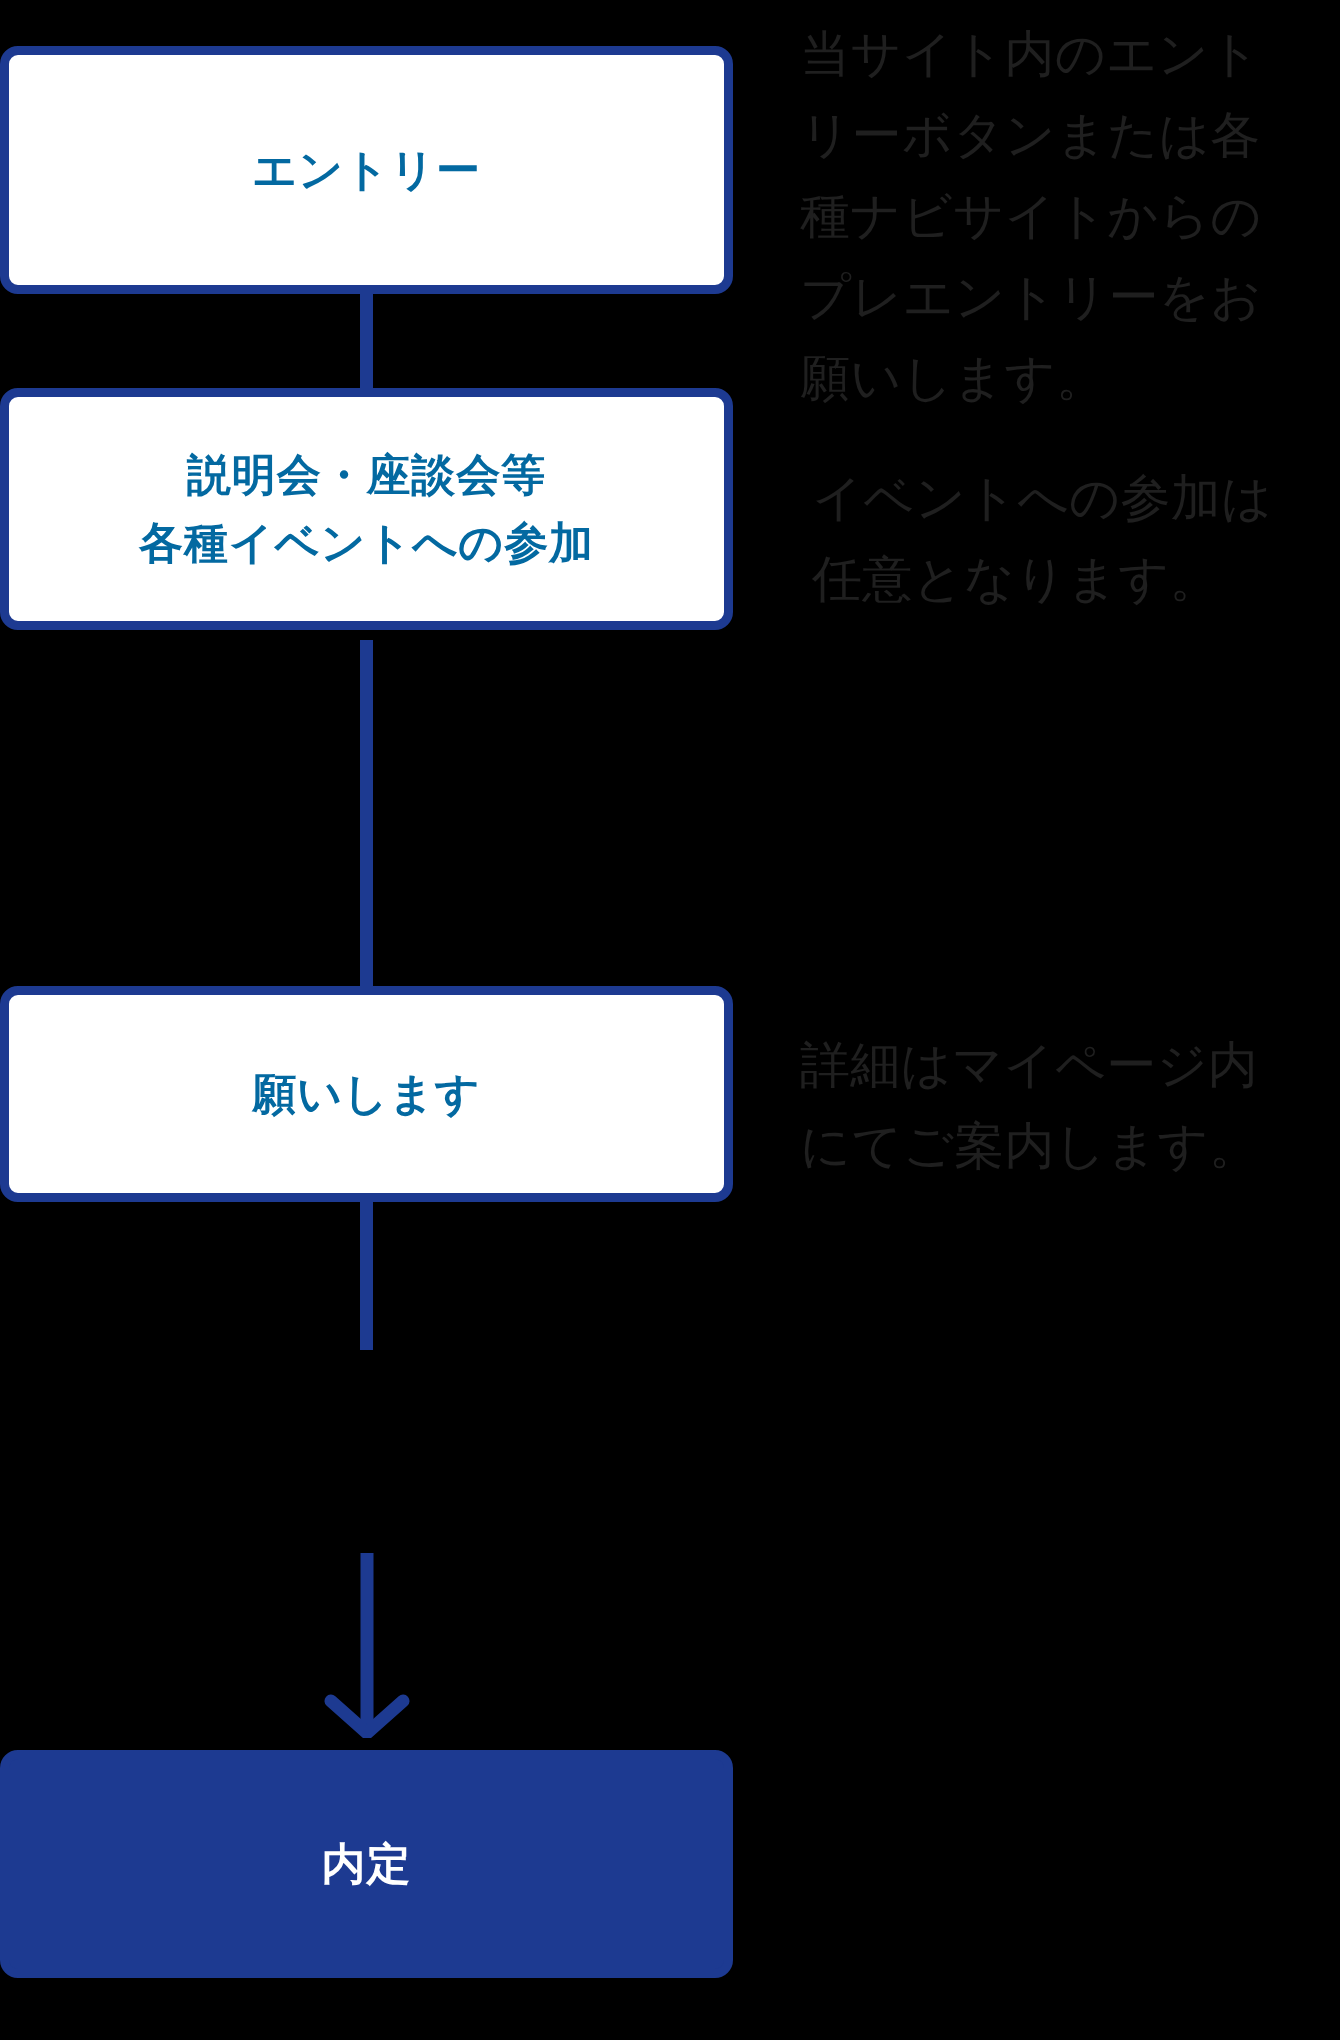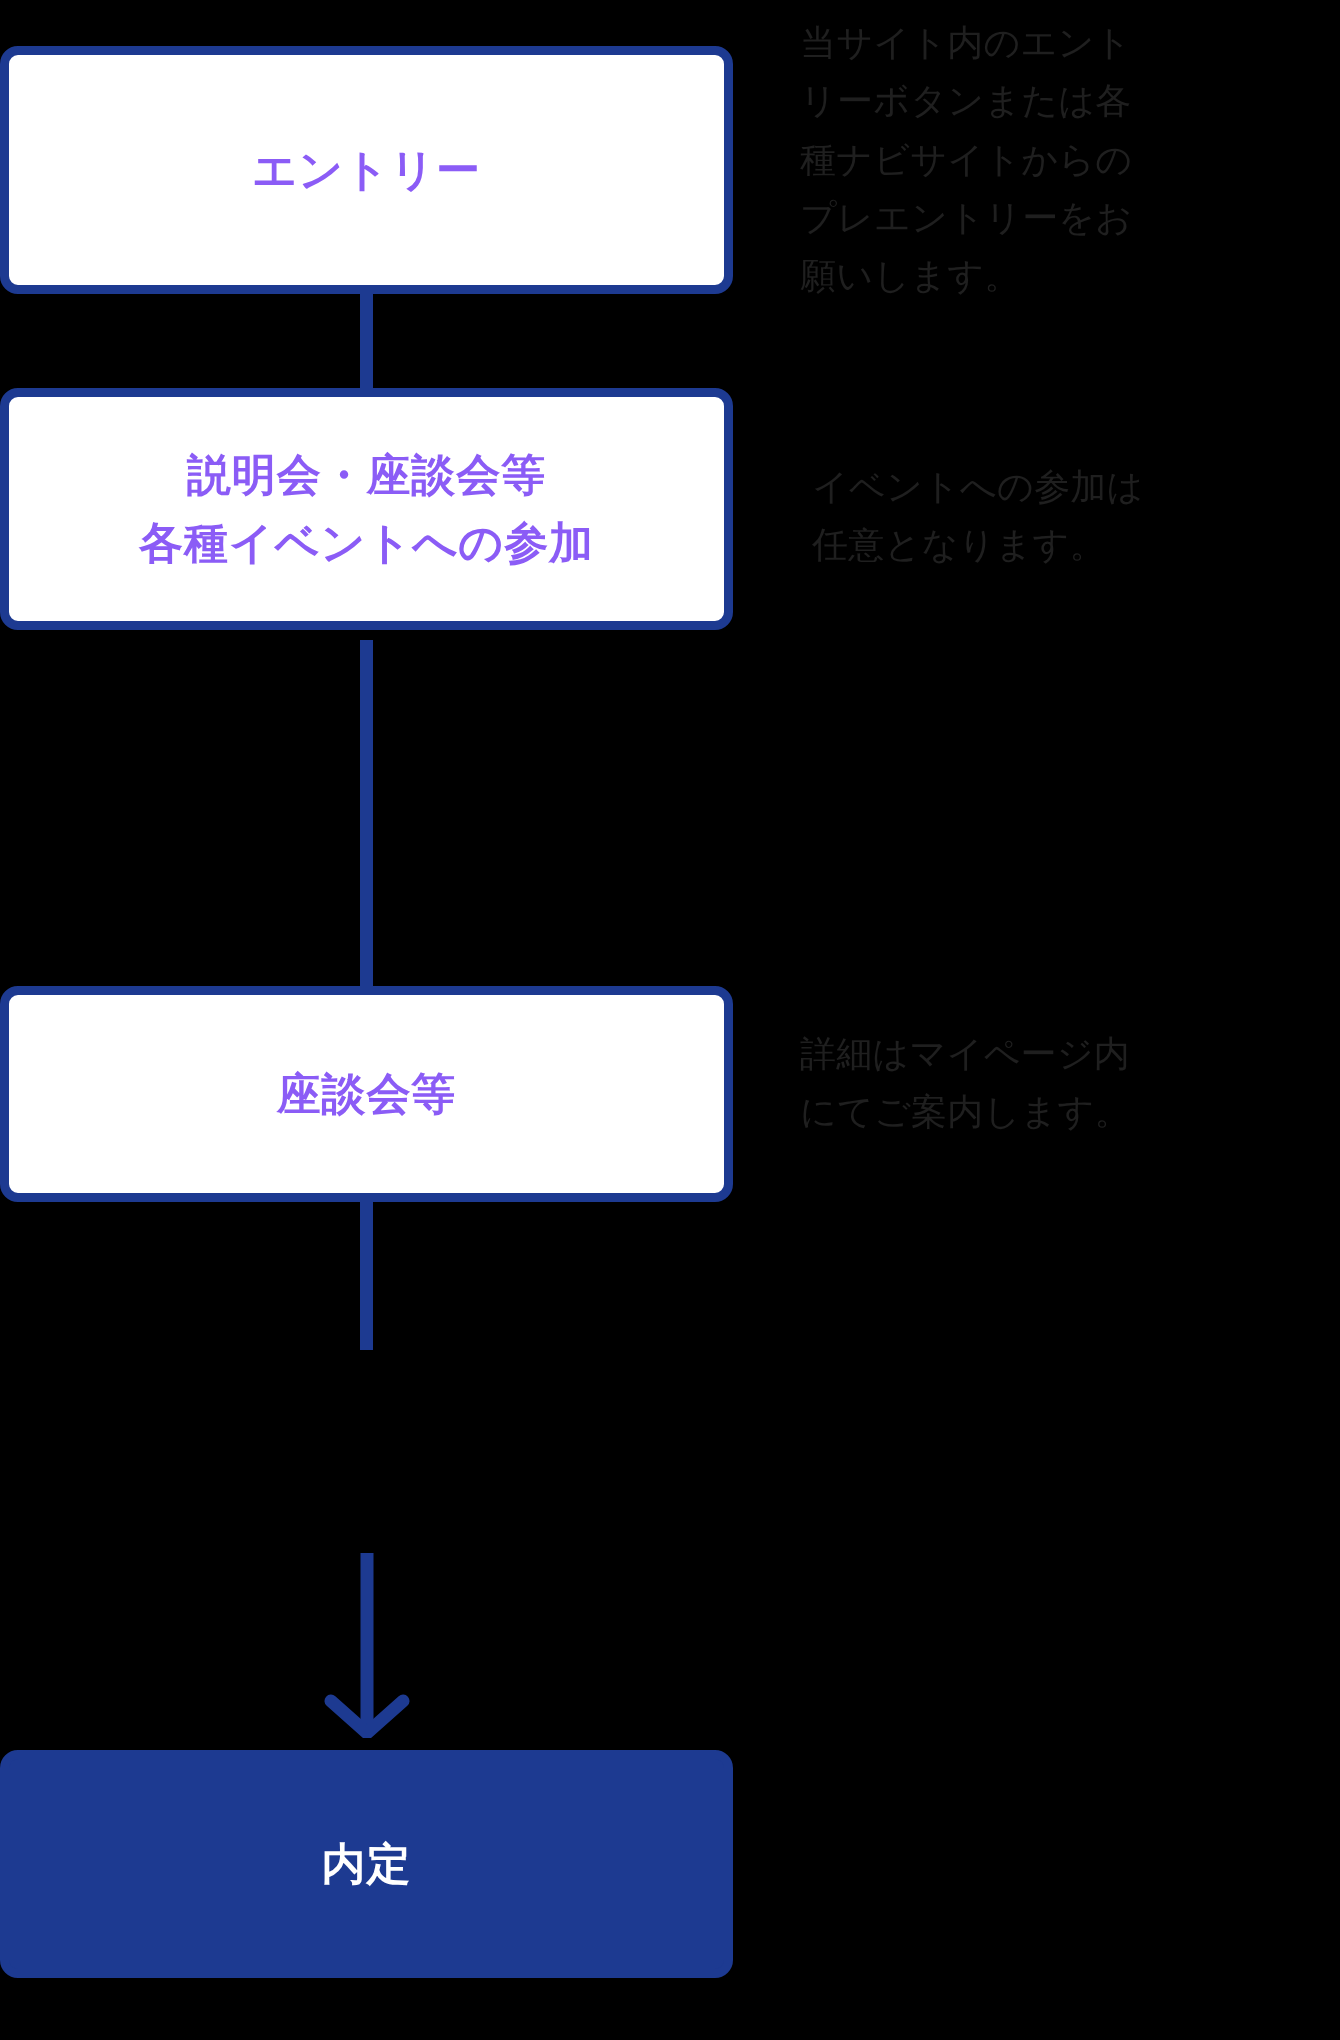--- a/index.html
+++ b/index.html
@@ -34,21 +34,21 @@
   }
   .step-box.outline {
     background: #ffffff;
     border: 9px solid #1d3a91;
   }
   .step-box.filled {
     background: #1d3a91;
     border: 9px solid #1d3a91;
   }
   .step-label {
-    color: #8b5cf6;
+    color: #0369a1;
     font-weight: 700;
     font-size: 44px;
     line-height: 1.55;
     letter-spacing: 0.02em;
     white-space: pre-line;
   }
   .step-box.filled .step-label {
     color: #ffffff;
   }
 
@@ -65,21 +65,21 @@
     width: 126px;
   }
   .arrow-wrap svg { display: block; width: 126px; }
 
   
   .note {
     position: absolute;
     left: 800px;
     width: 500px;
     color: #1f1f1f;
-    font-size: 36px;
+    font-size: 50px;
     line-height: 1.62;
     font-weight: 400;
     letter-spacing: 0.005em;
     white-space: pre-line;
   }
 </style>
 </head>
 <body>
 
 <div class="flow-root">
@@ -100,21 +100,21 @@
     <span class="step-label">説明会・座談会等
 各種イベントへの参加</span>
   </div>
 
   <div class="connector" style="top:640px; height:350px;"></div>
 
   <div class="note" style="top:458px;margin-left:12px;">イベントへの参加は
 任意となります。</div>
 
   <div class="step-box outline" style="top:986px; height:216px; width:733px;">
-    <span class="step-label">座談会等</span>
+    <span class="step-label">願いします</span>
   </div>
 
   <div class="connector" style="top:1198px; height:152px;"></div>
 
   <div class="note" style="top:1025px;">詳細はマイページ内
 にてご案内します。</div>
 
 
   <div class="arrow-wrap" style="top:1553px; height:185px;">
     <svg viewBox="0 0 126 185" width="126" height="185" aria-hidden="true">

